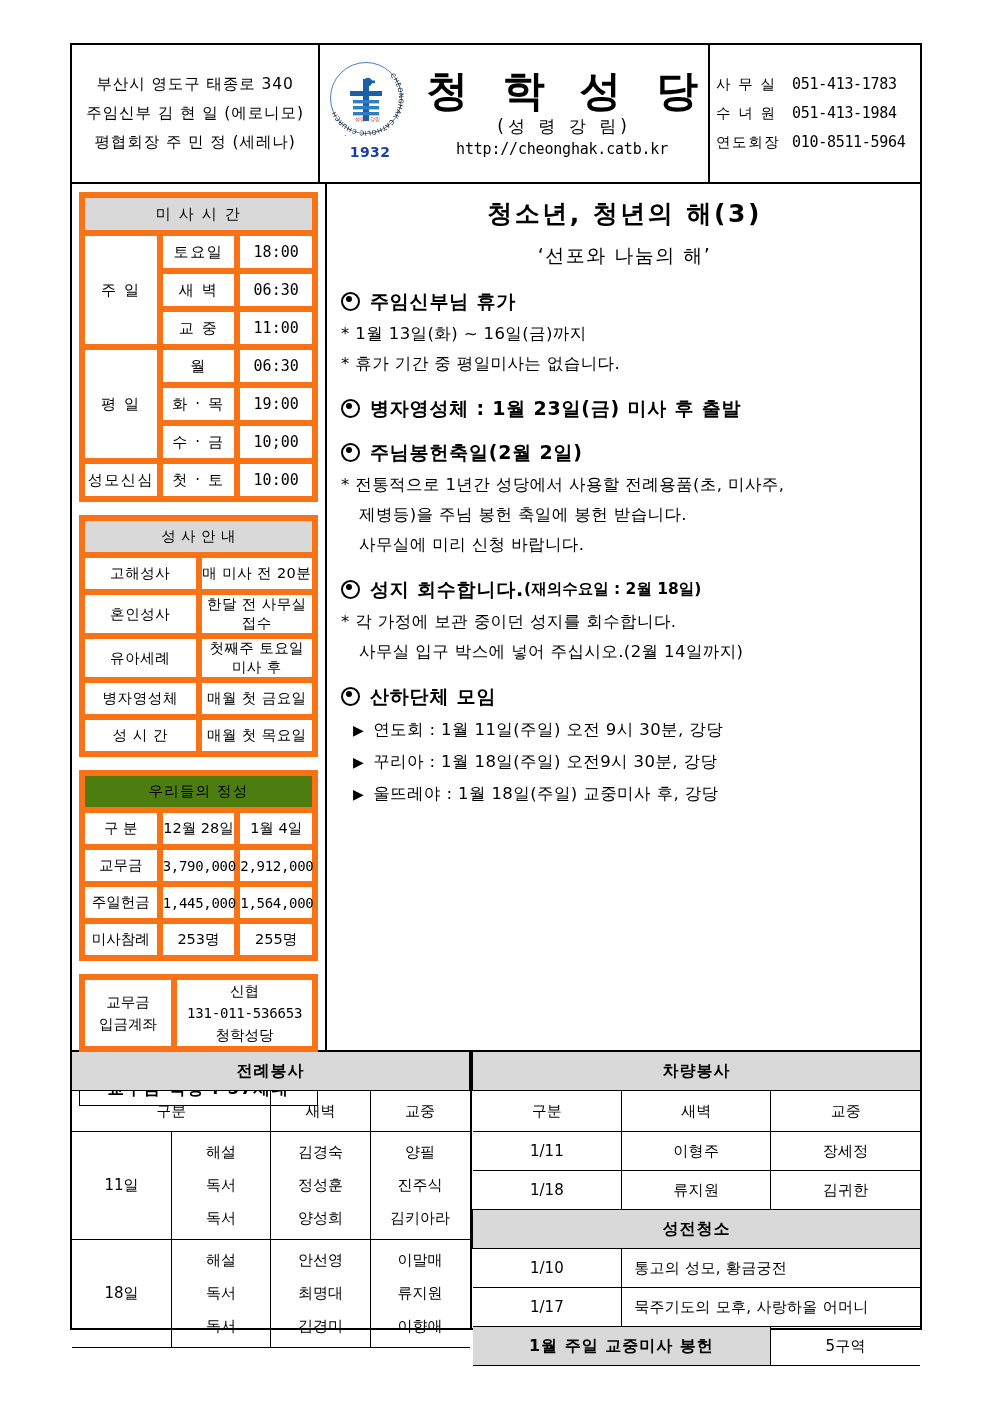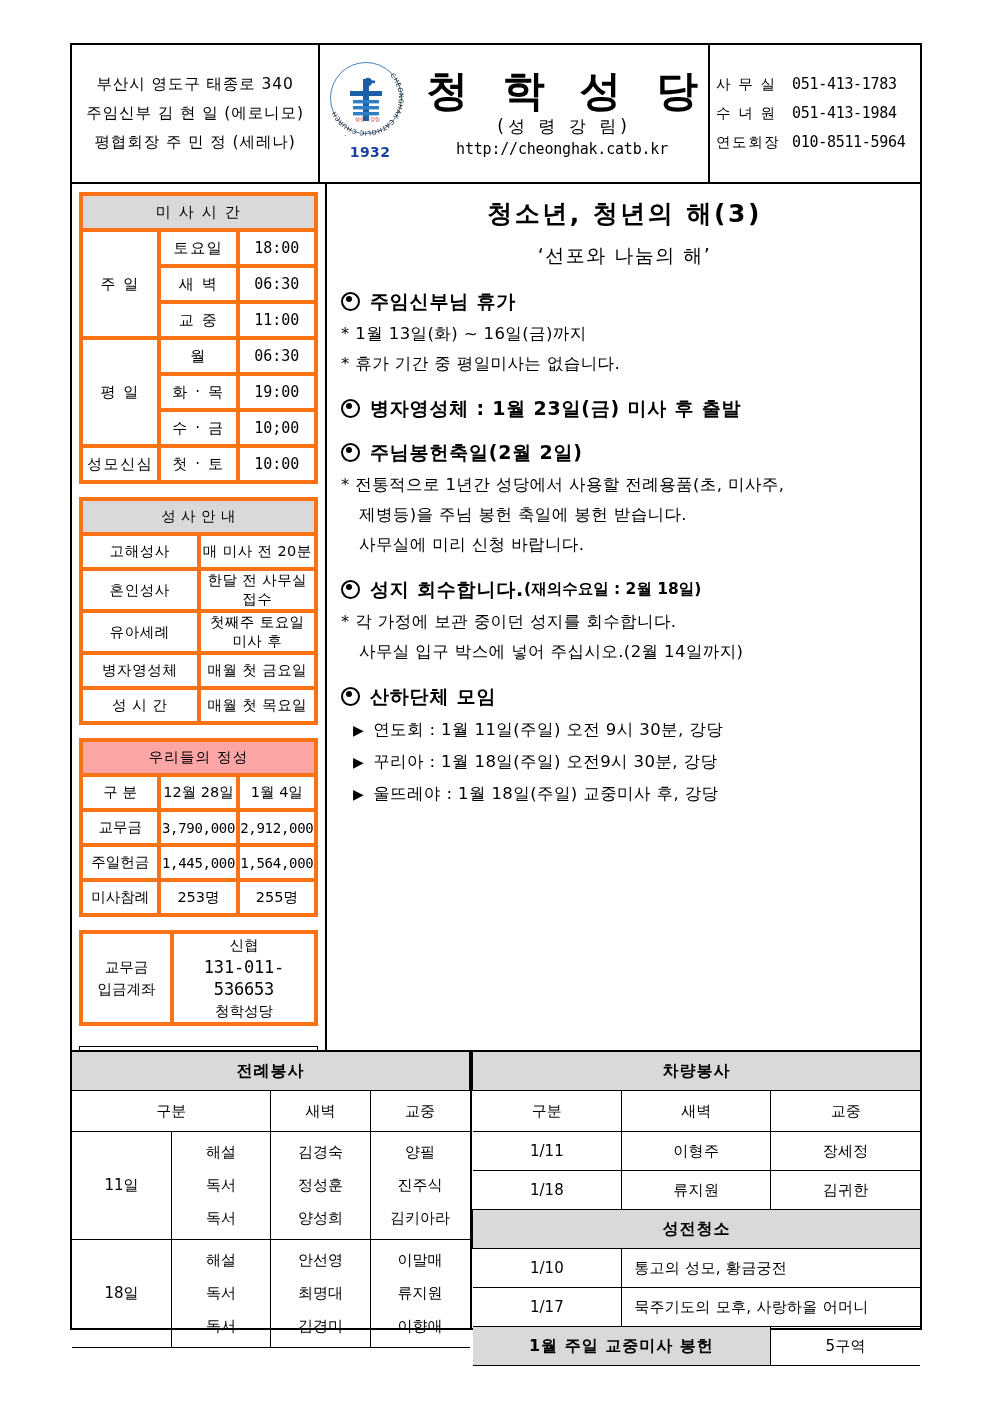--- a/index.html
+++ b/index.html
@@ -159,46 +159,46 @@
   }
 
   
   table.box {
     width: 100%;
     border-collapse: collapse;
     table-layout: fixed;
     margin-bottom: 13px;
   }
   table.box td, table.box th {
-    border: 4px solid #f97316;
+    border: 6px solid #f97316;
     text-align: center;
     font-weight: normal;
     padding: 0;
   }
   .tbl-head {
     background: #d9d9d9;
     font-size: 15px;
     letter-spacing: 3.5px;
     height: 28px;
   }
   .tbl-head-tight {
-    background: #fca5a5;
+    background: #4d7c0f;
     font-size: 15px;
     letter-spacing: 1.2px;
     height: 28px;
     margin-top: 48px;
   }
   .mass td { height: 32px; font-size: 15px; letter-spacing: 1.6px; }
   .mass .tnum { font-family: "DejaVu Sans Mono", monospace; letter-spacing: 0px; font-size: 15px; }
   .sacr td { height: 31px; font-size: 14.5px; letter-spacing: 0.4px; }
   .sacr td.k { letter-spacing: 0.6px; }
   .off td { height: 31px; font-size: 14.5px; }
   .off .num { font-family: "DejaVu Sans Mono", monospace; font-size: 14px; letter-spacing: -0.3px; }
   .acct td { font-size: 14.5px; line-height: 22px; padding: 5px 2px; }
-  .acct .num { font-family: "DejaVu Sans Mono", monospace; font-size: 17px; letter-spacing: -0.2px; }
+  .acct .num { font-family: "DejaVu Sans Mono", monospace; font-size: 14px; letter-spacing: -0.2px; }
   .budget {
     border: 1px solid #000;
     text-align: center;
     font-size: 16.5px;
     font-weight: bold;
     letter-spacing: 1.5px;
     height: 32px;
     line-height: 32px;
   }
   .spacer-sm { height: 7px; }

